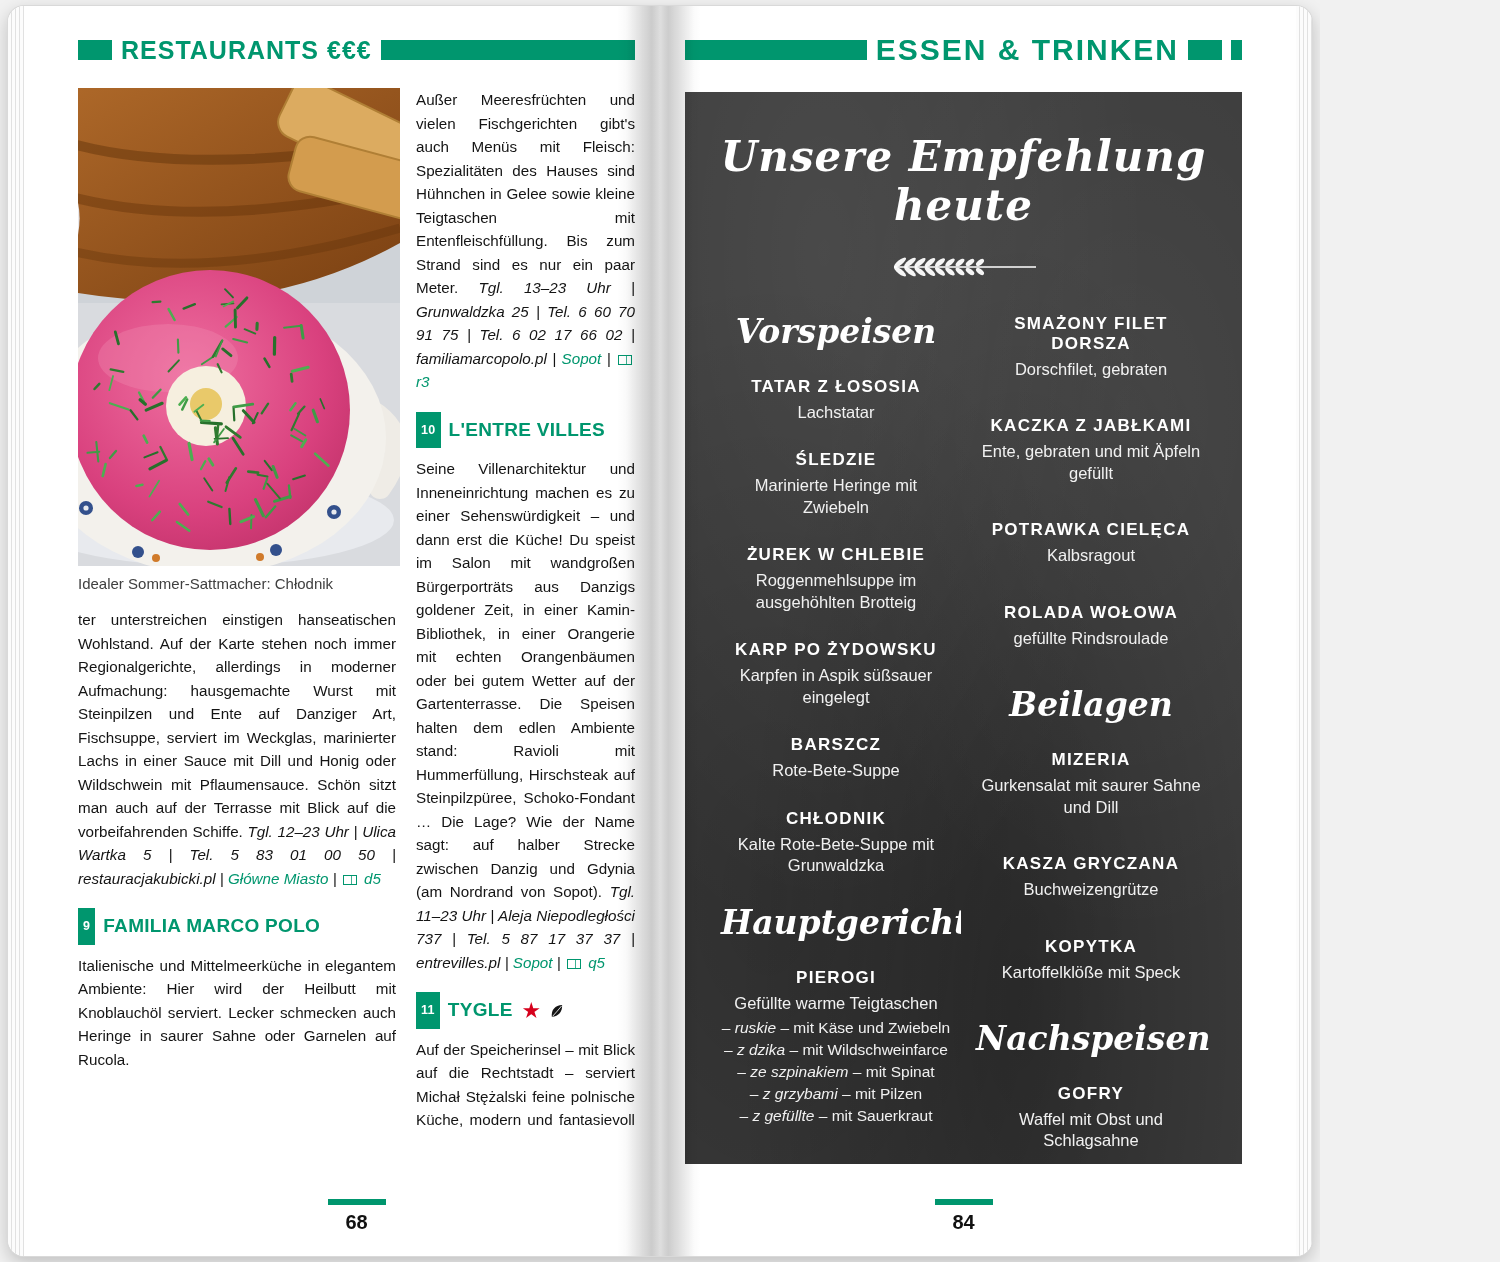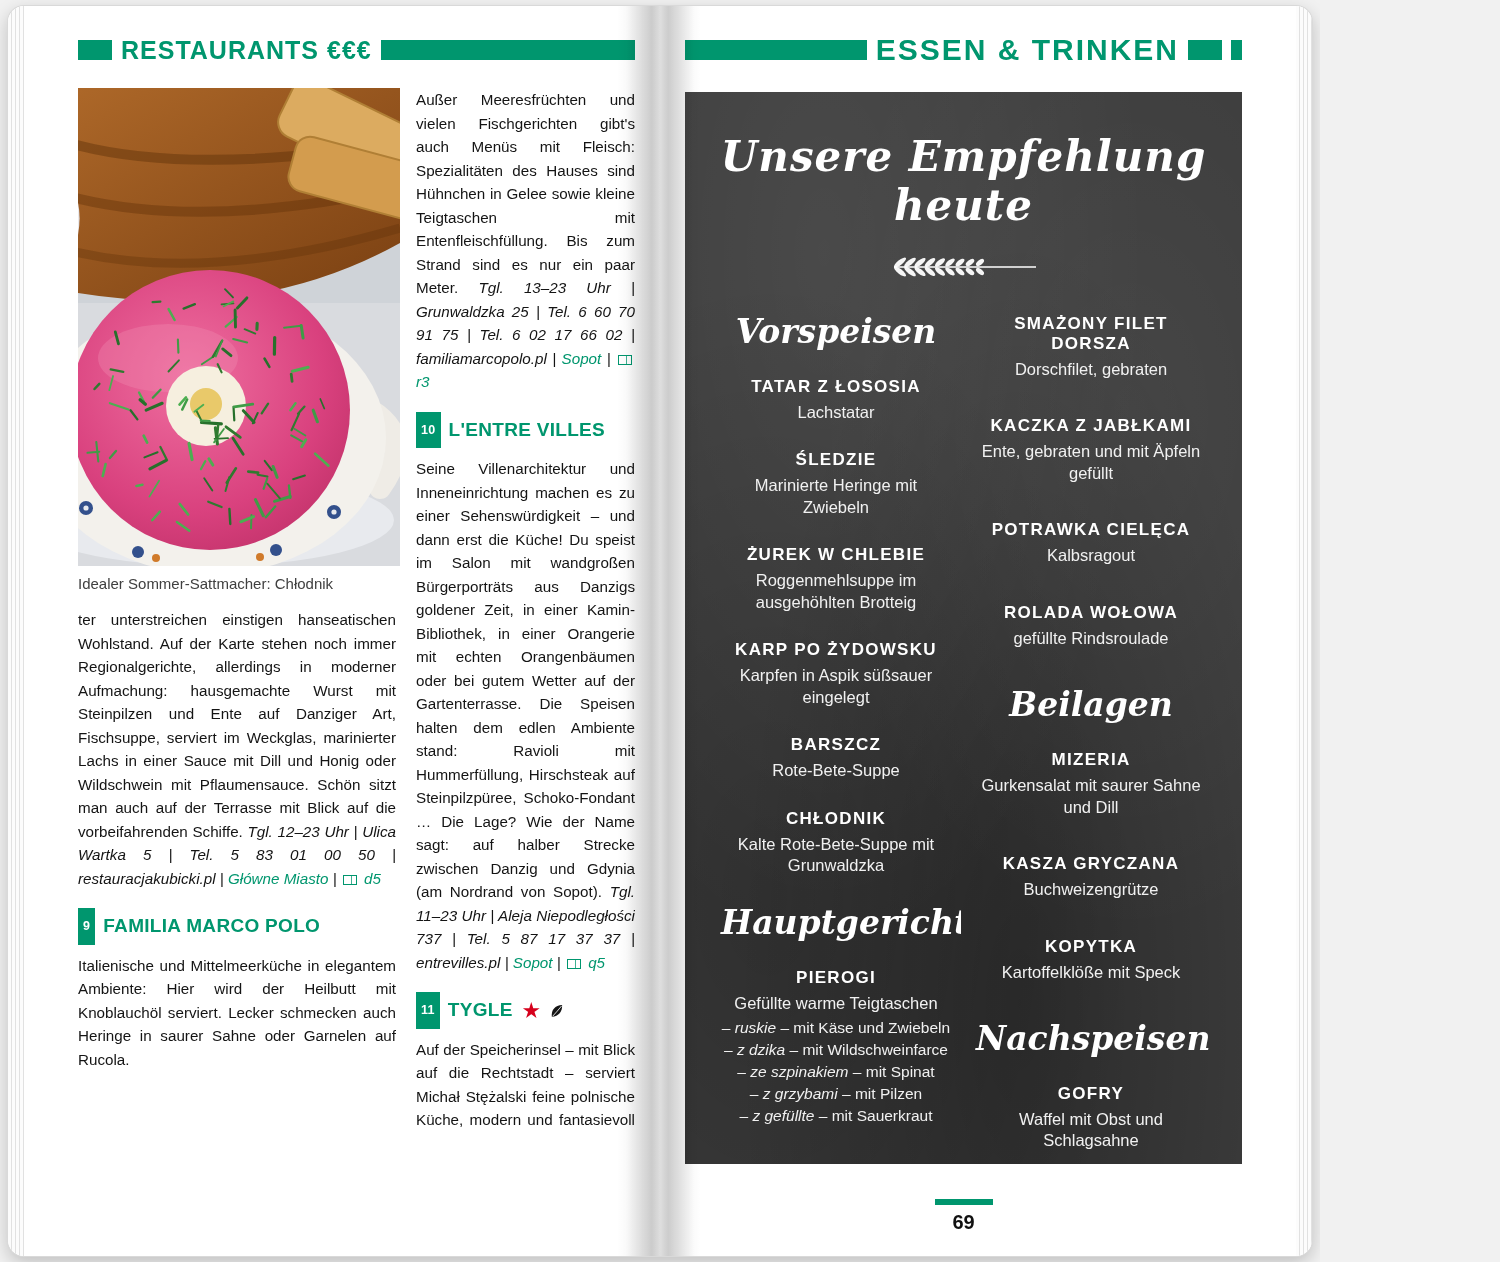--- a/index.html
+++ b/index.html
@@ -265,20 +265,24 @@
             <span class="star">★</span>
             <svg class="leaf-svg" viewBox="0 0 16 16">
               <path d="M14 1.5 C6.5 2 2.2 6.5 3 14.2 C10.5 13.3 14.2 8.8 14 1.5 Z" fill="#151515"></path>
               <path d="M4 13.5 C7 10 10.5 6.5 13.5 2.5" stroke="#fff" stroke-width="0.9" fill="none"></path>
             </svg>
           </h3>
           <p class="body-text">Auf der Speicherinsel – mit Blick auf die Rechtstadt – serviert Michał Stężalski feine polnische Küche, modern und fantasievoll interpretiert. Treu seiner Devise, nur saisonale und regionale Zutaten zu verwenden, findest du auf der Karte Regenbogenforelle aus kaschubischen Seen und Fleisch von pommerschen Biohöfen, dekoriert mit essbaren Blumen. Dazu passt polnischer Wein, z. B. von der Kellerei Turnau. Probier doch mal</p>
         </div>
       </div>
 
+      <div class="pg-footer">
+        <div class="foot-bar"></div>
+        <div class="page-num">68</div>
+      </div>
     </div>
 
     <div class="page page-right">
       <div class="pg-header">
         <span class="gbar"></span>
         <span class="hdr-title big">ESSEN &amp; TRINKEN</span>
         <span class="gblock"></span>
         <span class="gblock thin"></span>
       </div>
 
@@ -386,20 +390,20 @@
               <div class="dish">
                 <div class="dish-name">SZARLOTKA</div>
                 <div class="dish-desc">Apfelkuchen</div>
               </div>
             </div>
         </div>
       </div>
 
       <div class="pg-footer">
         <div class="foot-bar"></div>
-        <div class="page-num">69</div>
+        <div class="page-num">84</div>
       </div>
     </div>
 
     <div class="edge"></div>
     <div class="spine"></div>
   </div>
 </div>
 
 </body></html>

